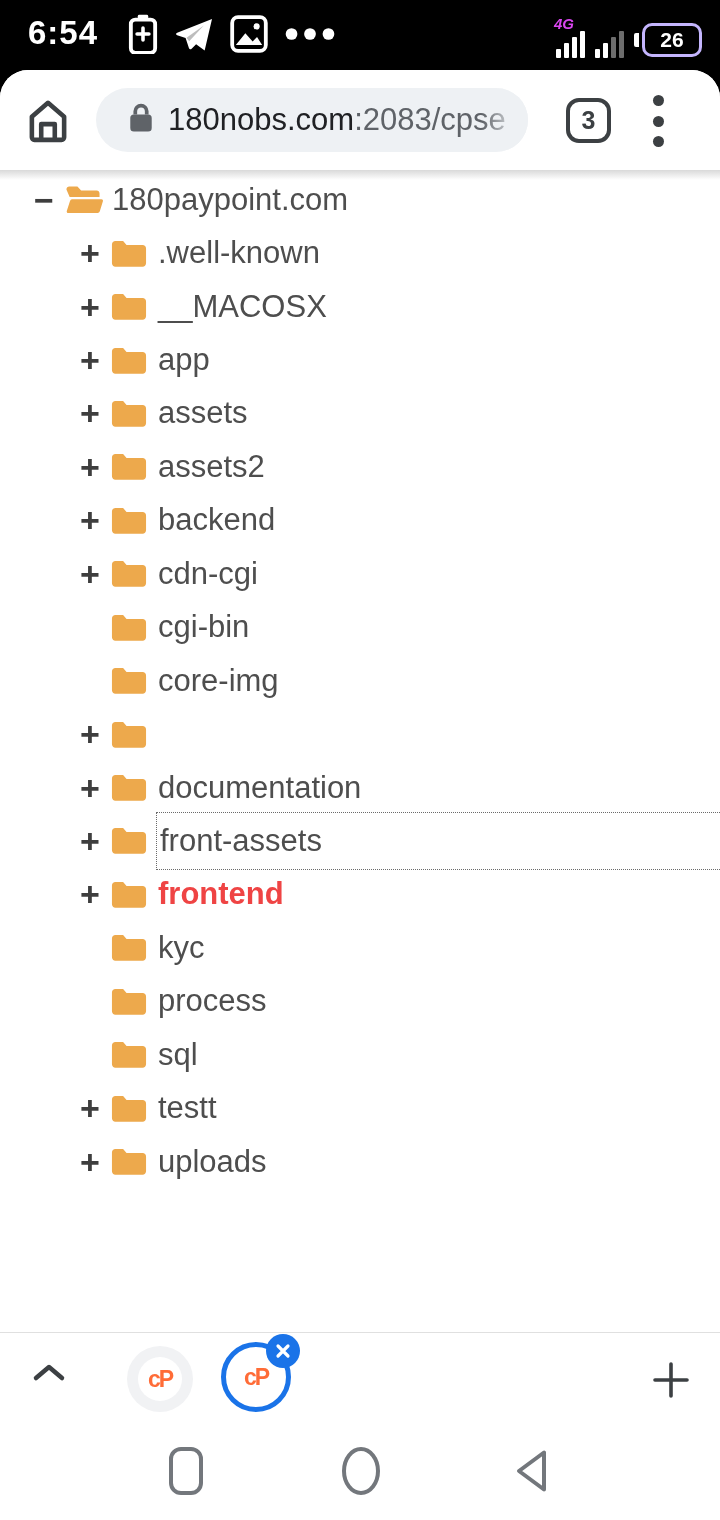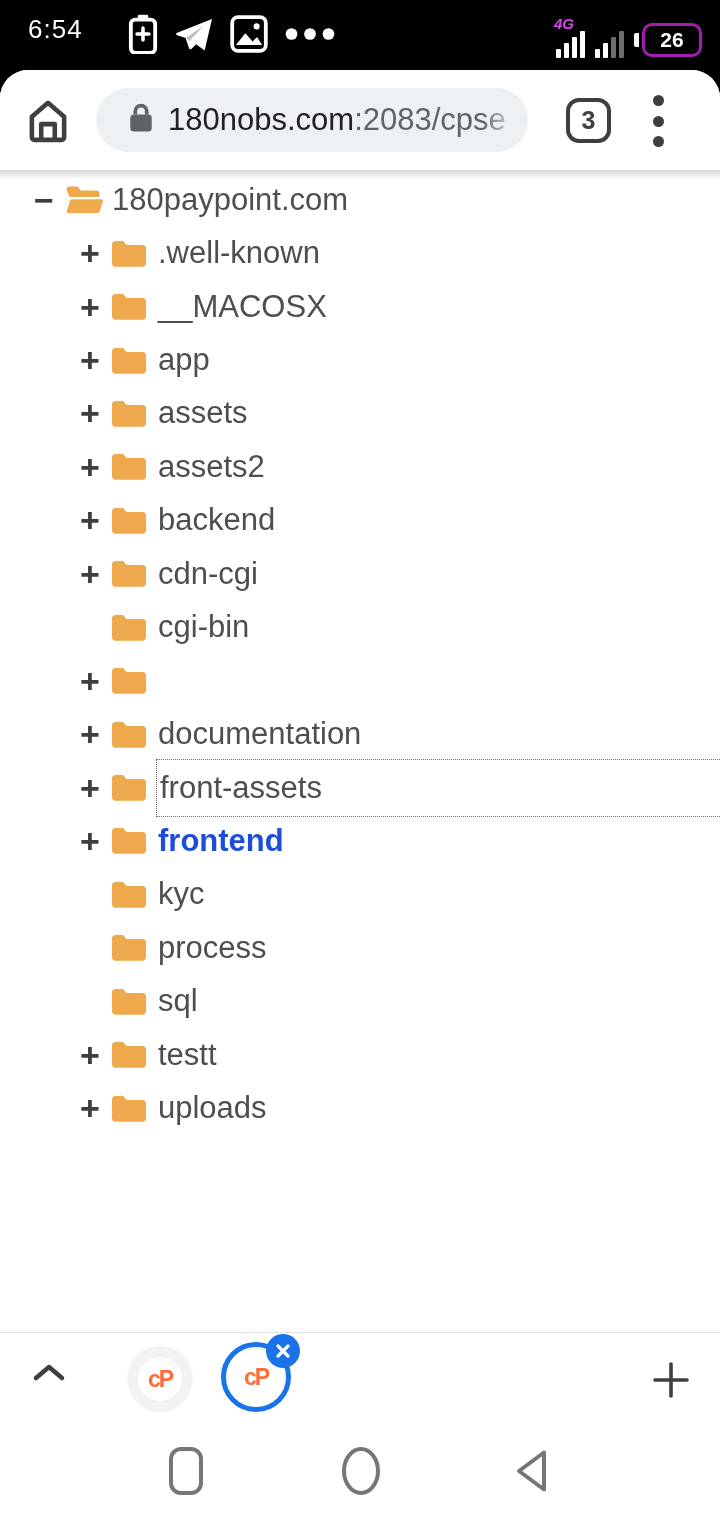--- a/index.html
+++ b/index.html
@@ -2,30 +2,30 @@
 <html><head>
 <meta charset="utf-8">
 <style>
   html,body{margin:0;padding:0;background:#000;}
   *{box-sizing:border-box;}
   .phone{position:relative;width:720px;height:1520px;background:#000;overflow:hidden;
          font-family:"Liberation Sans",sans-serif;}
 
   
   .statusbar{position:absolute;left:0;top:0;width:720px;height:70px;background:#000;color:#fff;}
-  .sb-time{position:absolute;left:28px;top:14px;font-size:26px;font-weight:400;letter-spacing:1px;}
+  .sb-time{position:absolute;left:28px;top:14px;font-size:33px;font-weight:700;letter-spacing:1px;}
   .sb-left-icons{position:absolute;left:128px;top:16px;display:flex;align-items:center;gap:16px;height:40px;}
   .sb-right{position:absolute;right:18px;top:12px;display:flex;align-items:flex-end;gap:10px;height:46px;}
   .sig{position:relative;display:flex;align-items:flex-end;gap:3px;height:34px;padding-top:0;}
   .sig .bar{width:5px;background:#fff;border-radius:1px;}
   .sig .bar.dim{background:#6d6d6d;}
   .sig .net{position:absolute;left:-2px;top:-9px;font-size:15px;font-weight:700;color:#d946ef;}
   .battery{display:flex;align-items:center;gap:3px;margin-bottom:1px;}
   .batt-nub{width:5px;height:14px;background:#fff;border-radius:2px 0 0 2px;}
-  .batt-body{width:60px;height:34px;border:3px solid #a21caf;border-radius:10px;display:flex;
+  .batt-body{width:60px;height:34px;border:3px solid #c4b5fd;border-radius:10px;display:flex;
              align-items:center;justify-content:center;font-size:21px;font-weight:700;color:#fff;}
 
   
   .card{position:absolute;left:0;top:70px;width:720px;height:1450px;background:#fff;
         border-radius:28px 28px 0 0;overflow:hidden;}
   .toolbar{position:absolute;left:0;top:0;width:720px;height:100px;background:#fff;}
   .home-btn{position:absolute;left:26px;top:28px;width:44px;height:46px;}
   .omnibox{position:absolute;left:96px;top:18px;width:432px;height:64px;background:#EEF1F4;
            border-radius:32px;display:flex;align-items:center;overflow:hidden;}
   .lock{margin-left:32px;flex:0 0 auto;}
@@ -46,21 +46,21 @@
   .content .topshadow{position:absolute;left:0;top:0;width:720px;height:10px;
       background:linear-gradient(#d9d9d9,rgba(255,255,255,0));z-index:3;}
   .tree{position:absolute;left:0;top:0;width:720px;padding-top:3px;}
   .row{display:flex;align-items:center;height:53.45px;width:720px;}
   .row.lvl0{padding-left:34px;}
   .row.lvl1{padding-left:80px;}
   .toggle{width:30px;flex:0 0 30px;font-size:34px;font-weight:700;color:#3E3E3E;
           line-height:30px;text-align:left;}
   .ficon{width:46px;flex:0 0 46px;display:flex;align-items:center;}
   .label{font-size:31px;color:#4E4E4E;white-space:nowrap;padding-left:2px;}
-  .row.bold .label{font-weight:700;color:#1d4ed8;}
+  .row.bold .label{font-weight:700;color:#ef4444;}
   .row.focused .label{flex:1 1 auto;margin-right:-8px;border:1px dotted #6b6b6b;
                       padding:10px 0 10px 3px;}
 
   
   .tabstrip{position:absolute;left:0;top:1262px;width:720px;height:104px;background:#fff;
             border-top:1px solid #e0e0e0;border-bottom:1px solid #ececec;}
   .chev{position:absolute;left:32px;top:30px;}
   .tab1{position:absolute;left:127px;top:13px;width:66px;height:66px;border-radius:50%;
         background:#F1F2F4;display:flex;align-items:center;justify-content:center;}
   .tab1 .plate{width:44px;height:44px;border-radius:50%;background:#fff;display:flex;
@@ -243,20 +243,29 @@
           <div class="row lvl1">
     <span class="toggle"></span>
     <span class="ficon">
               <svg width="38" height="31" viewBox="0 0 24 20">
   <path d="M1 4.2C1 3 2 2 3.2 2h5l2.2 2.5h10.4C22 4.5 23 5.5 23 6.7v9.6c0 1.2-1 2.2-2.2 2.2H3.2C2 18.5 1 17.5 1 16.3z" fill="#EDA94C"></path>
               </svg>
             </span>
     <span class="label">cgi-bin</span>
   </div>
           <div class="row lvl1">
+    <span class="toggle"></span>
+    <span class="ficon">
+              <svg width="38" height="31" viewBox="0 0 24 20">
+  <path d="M1 4.2C1 3 2 2 3.2 2h5l2.2 2.5h10.4C22 4.5 23 5.5 23 6.7v9.6c0 1.2-1 2.2-2.2 2.2H3.2C2 18.5 1 17.5 1 16.3z" fill="#EDA94C"></path>
+              </svg>
+            </span>
+    <span class="label">core-img</span>
+  </div>
+          <div class="row lvl1">
     <span class="toggle">+</span>
     <span class="ficon">
               <svg width="38" height="31" viewBox="0 0 24 20">
   <path d="M1 4.2C1 3 2 2 3.2 2h5l2.2 2.5h10.4C22 4.5 23 5.5 23 6.7v9.6c0 1.2-1 2.2-2.2 2.2H3.2C2 18.5 1 17.5 1 16.3z" fill="#EDA94C"></path>
               </svg>
             </span>
   </div>
           <div class="row lvl1">
     <span class="toggle">+</span>
     <span class="ficon">

